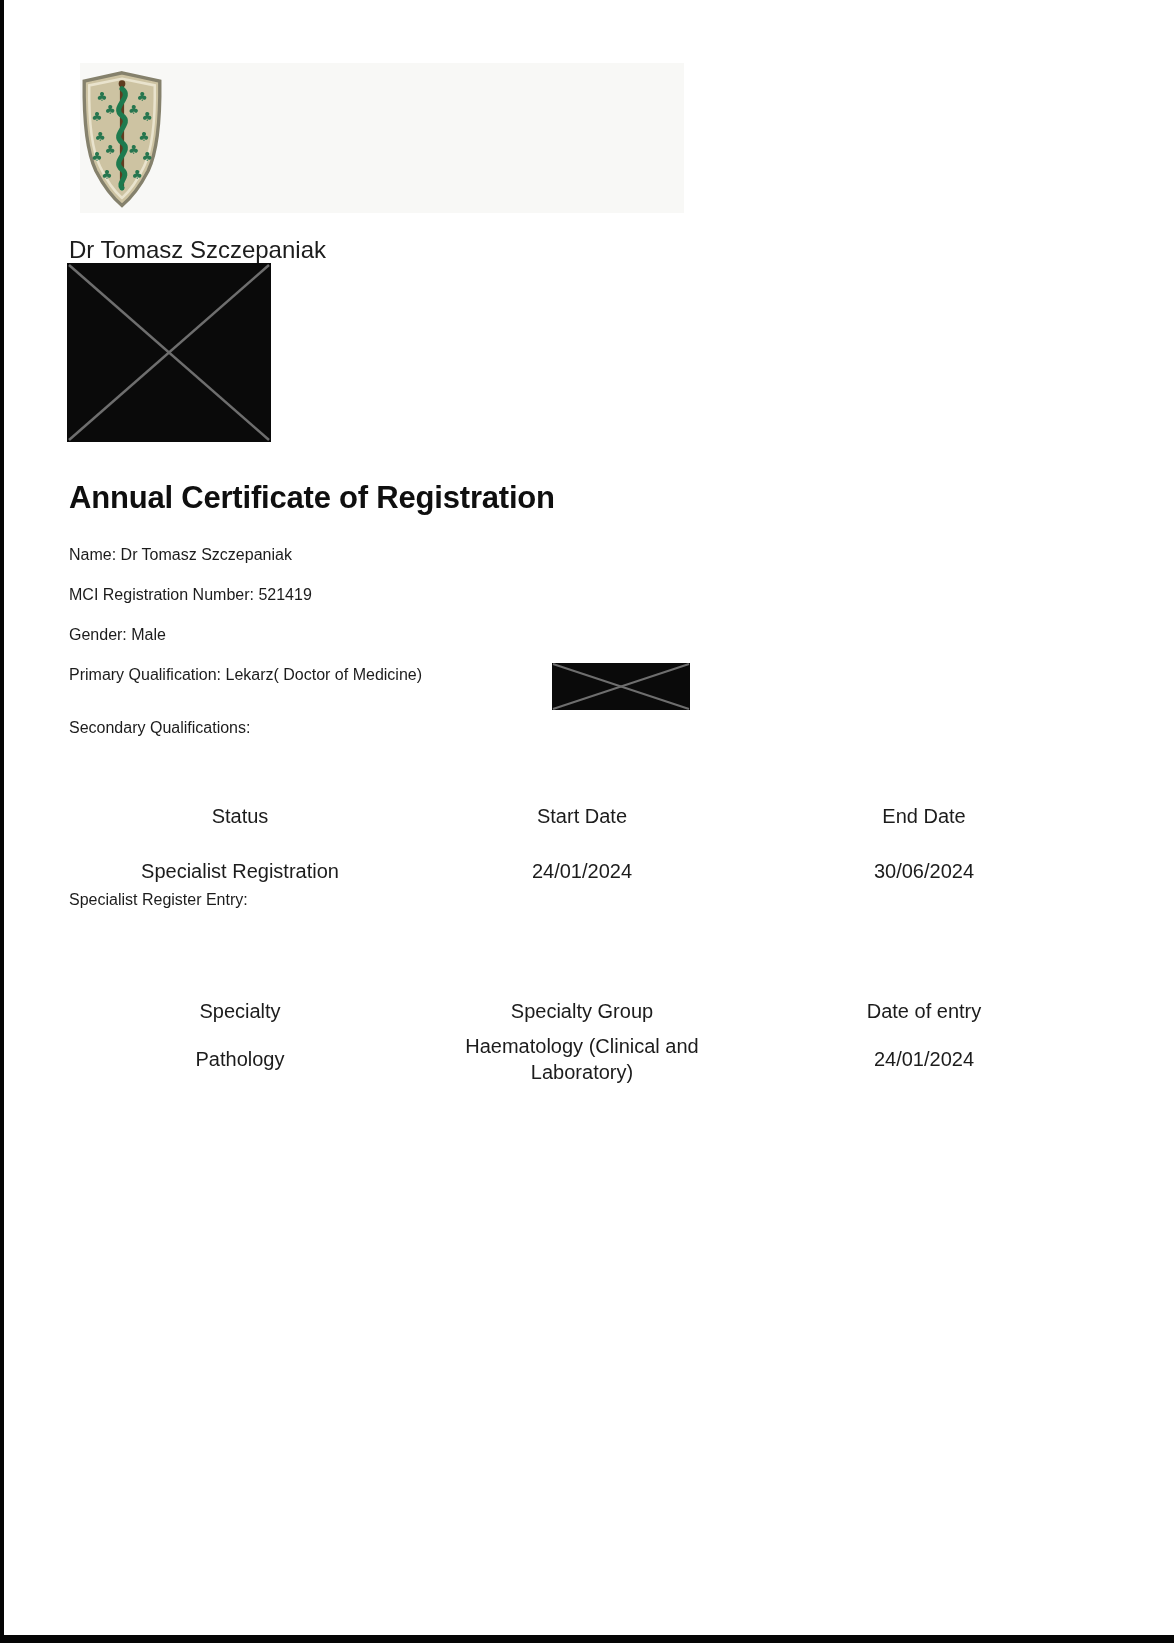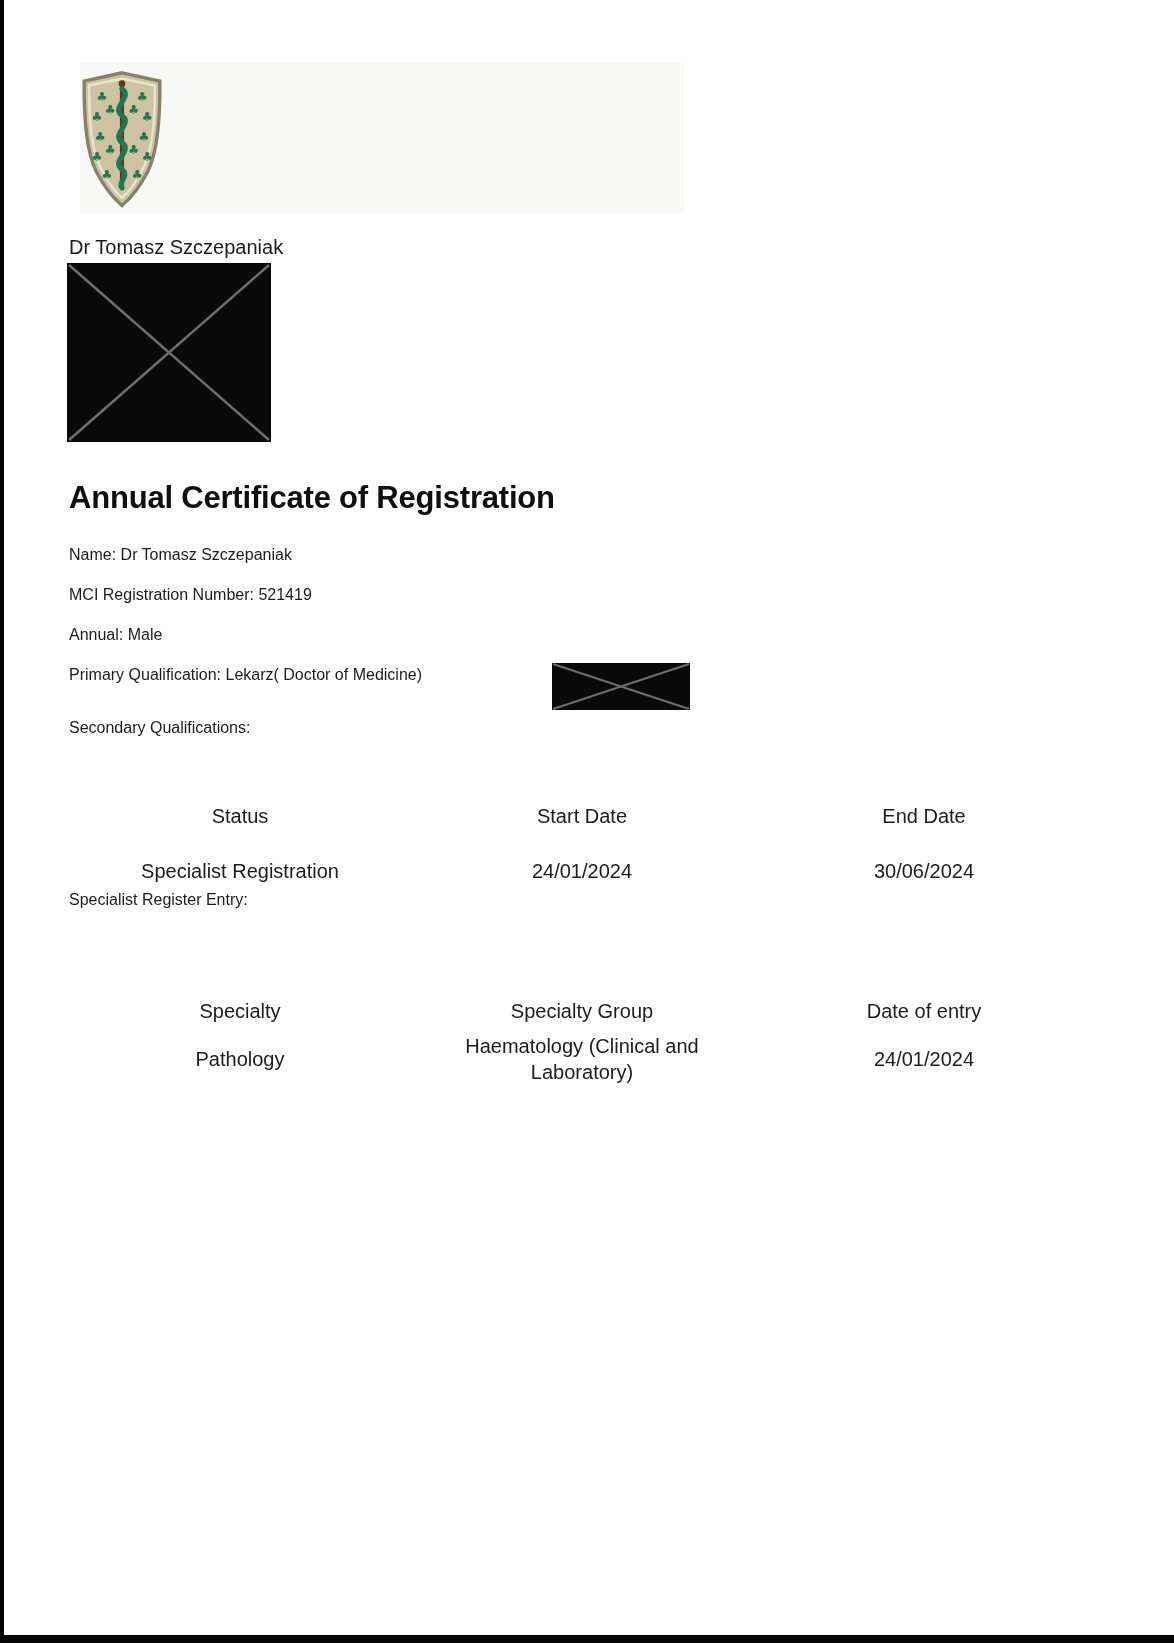--- a/index.html
+++ b/index.html
@@ -18,21 +18,21 @@
   
   .logo-block{
     position:absolute;left:80px;top:63px;width:604px;height:150px;
     background:#f8f8f6;
   }
   .logo-shield{position:absolute;left:0px;top:7px;width:84px;height:140px;}
   .logo-text{position:absolute;left:103px;top:28px;line-height:41px;
     font-size:32px;font-weight:700;color:#9c9c9c;letter-spacing:-0.5px;white-space:nowrap;}
 
   
-  .name-line{position:absolute;left:69px;top:236px;font-size:20px;text-align:center;}
+  .name-line{position:absolute;left:69px;top:236px;font-size:24px;text-align:center;}
 
   
   .redact{position:absolute;}
   .redact svg{display:block;}
 
   
   .cert-title{position:absolute;left:69px;top:480px;font-size:31px;font-weight:700;color:#0f0f0f;letter-spacing:-0.2px;}
   .body-line{position:absolute;left:69px;font-size:16px;color:#1c1c1c;white-space:nowrap;}
   .line-name{top:546px;}
   .line-mci{top:586px;}
@@ -93,21 +93,21 @@
       <rect x="0" y="0" width="204" height="179" fill="#0a0a0a"></rect>
       <line x1="2" y1="2" x2="202" y2="177" stroke="#6e6e6e" stroke-width="2.5"></line>
       <line x1="202" y1="2" x2="2" y2="177" stroke="#6e6e6e" stroke-width="2.5"></line>
     </svg>
   </div>
 
   <div class="cert-title">Annual Certificate of Registration</div>
 
   <div class="body-line line-name">Name: Dr Tomasz Szczepaniak</div>
   <div class="body-line line-mci">MCI Registration Number: 521419</div>
-  <div class="body-line line-gender">Annual: Male</div>
+  <div class="body-line line-gender">Gender: Male</div>
   <div class="body-line line-primary">Primary Qualification: Lekarz( Doctor of Medicine)</div>
 
   <div class="redact" style="left:552px;top:663px;">
     <svg width="138" height="47" viewBox="0 0 138 47" xmlns="http://www.w3.org/2000/svg">
       <rect x="0" y="0" width="138" height="47" fill="#0a0a0a"></rect>
       <line x1="1" y1="1" x2="137" y2="46" stroke="#6e6e6e" stroke-width="2"></line>
       <line x1="137" y1="1" x2="1" y2="46" stroke="#6e6e6e" stroke-width="2"></line>
     </svg>
   </div>
 

